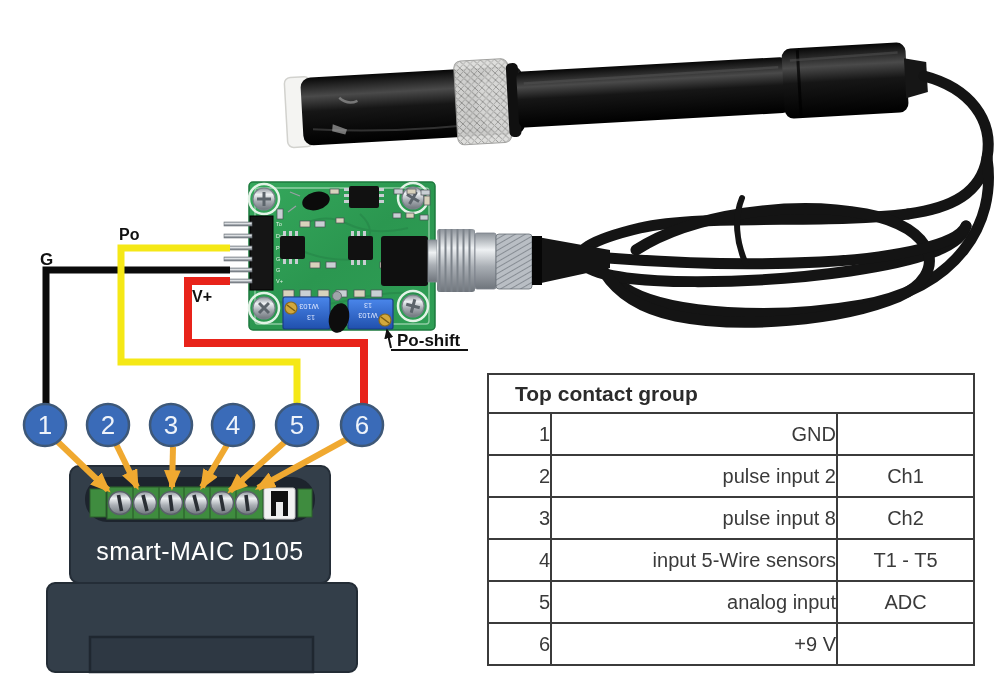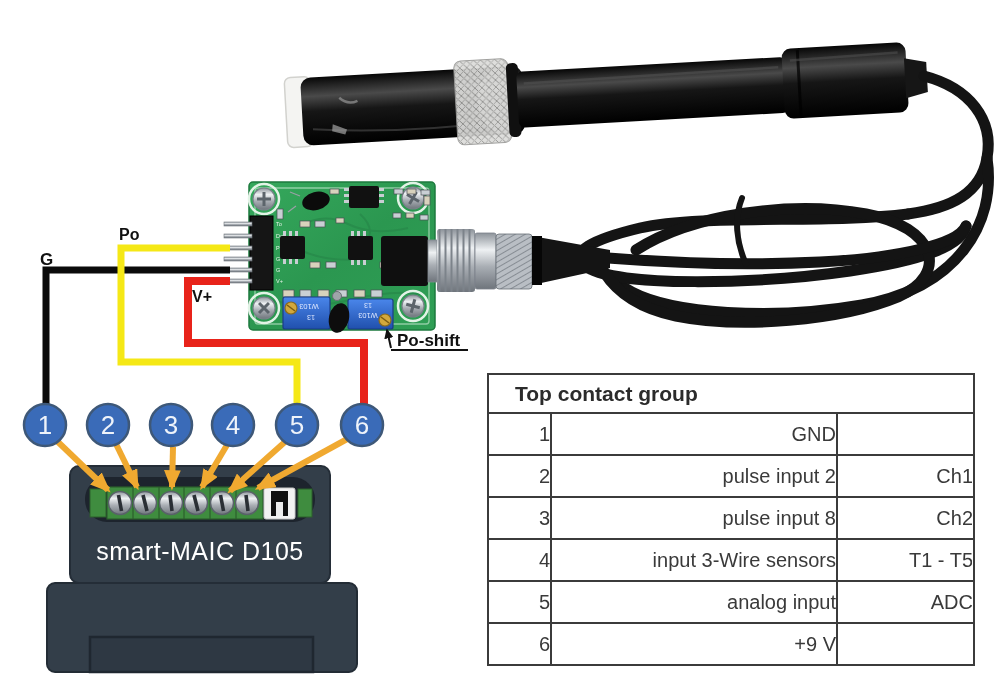--- a/index.html
+++ b/index.html
@@ -10,21 +10,21 @@
   
   table.contact{position:absolute;left:487px;top:373px;width:486px;
     border-collapse:collapse;table-layout:fixed;background:#fff;
     color:#3a3a3a;font-size:20px;}
   table.contact td,table.contact th{border:2px solid #3b3b3b;padding:0;height:40px;
     vertical-align:middle;overflow:hidden;white-space:nowrap;}
   table.contact th{font-size:21px;font-weight:bold;color:#2b2b2b;text-align:left;
     padding-left:26px;height:37px;}
   td.cnum{text-align:right;padding-right:10px;}
   td.cdesc{text-align:right;padding-left:13px;}
-  td.ctag{text-align:right;padding-left:12px;border-radius:11px;}
+  td.ctag{text-align:center;padding-left:12px;border-radius:11px;}
 
   .svgtxt{font-family:"Liberation Sans",sans-serif;}
 </style>
 </head>
 <body>
 
 <div class="stage">
 
 <svg width="1003" height="689" viewBox="0 0 1003 689">
   <defs>
@@ -377,21 +377,21 @@
       <td class="cdesc">pulse input 2</td>
       <td class="ctag">Ch1</td>
     </tr>
     <tr>
       <td class="cnum">3</td>
       <td class="cdesc">pulse input 8</td>
       <td class="ctag">Ch2</td>
     </tr>
     <tr>
       <td class="cnum">4</td>
-      <td class="cdesc">input 3-Wire sensors</td>
+      <td class="cdesc">input 5-Wire sensors</td>
       <td class="ctag">T1 - T5</td>
     </tr>
     <tr>
       <td class="cnum">5</td>
       <td class="cdesc">analog input</td>
       <td class="ctag">ADC</td>
     </tr>
     <tr>
       <td class="cnum">6</td>
       <td class="cdesc">+9 V</td>

